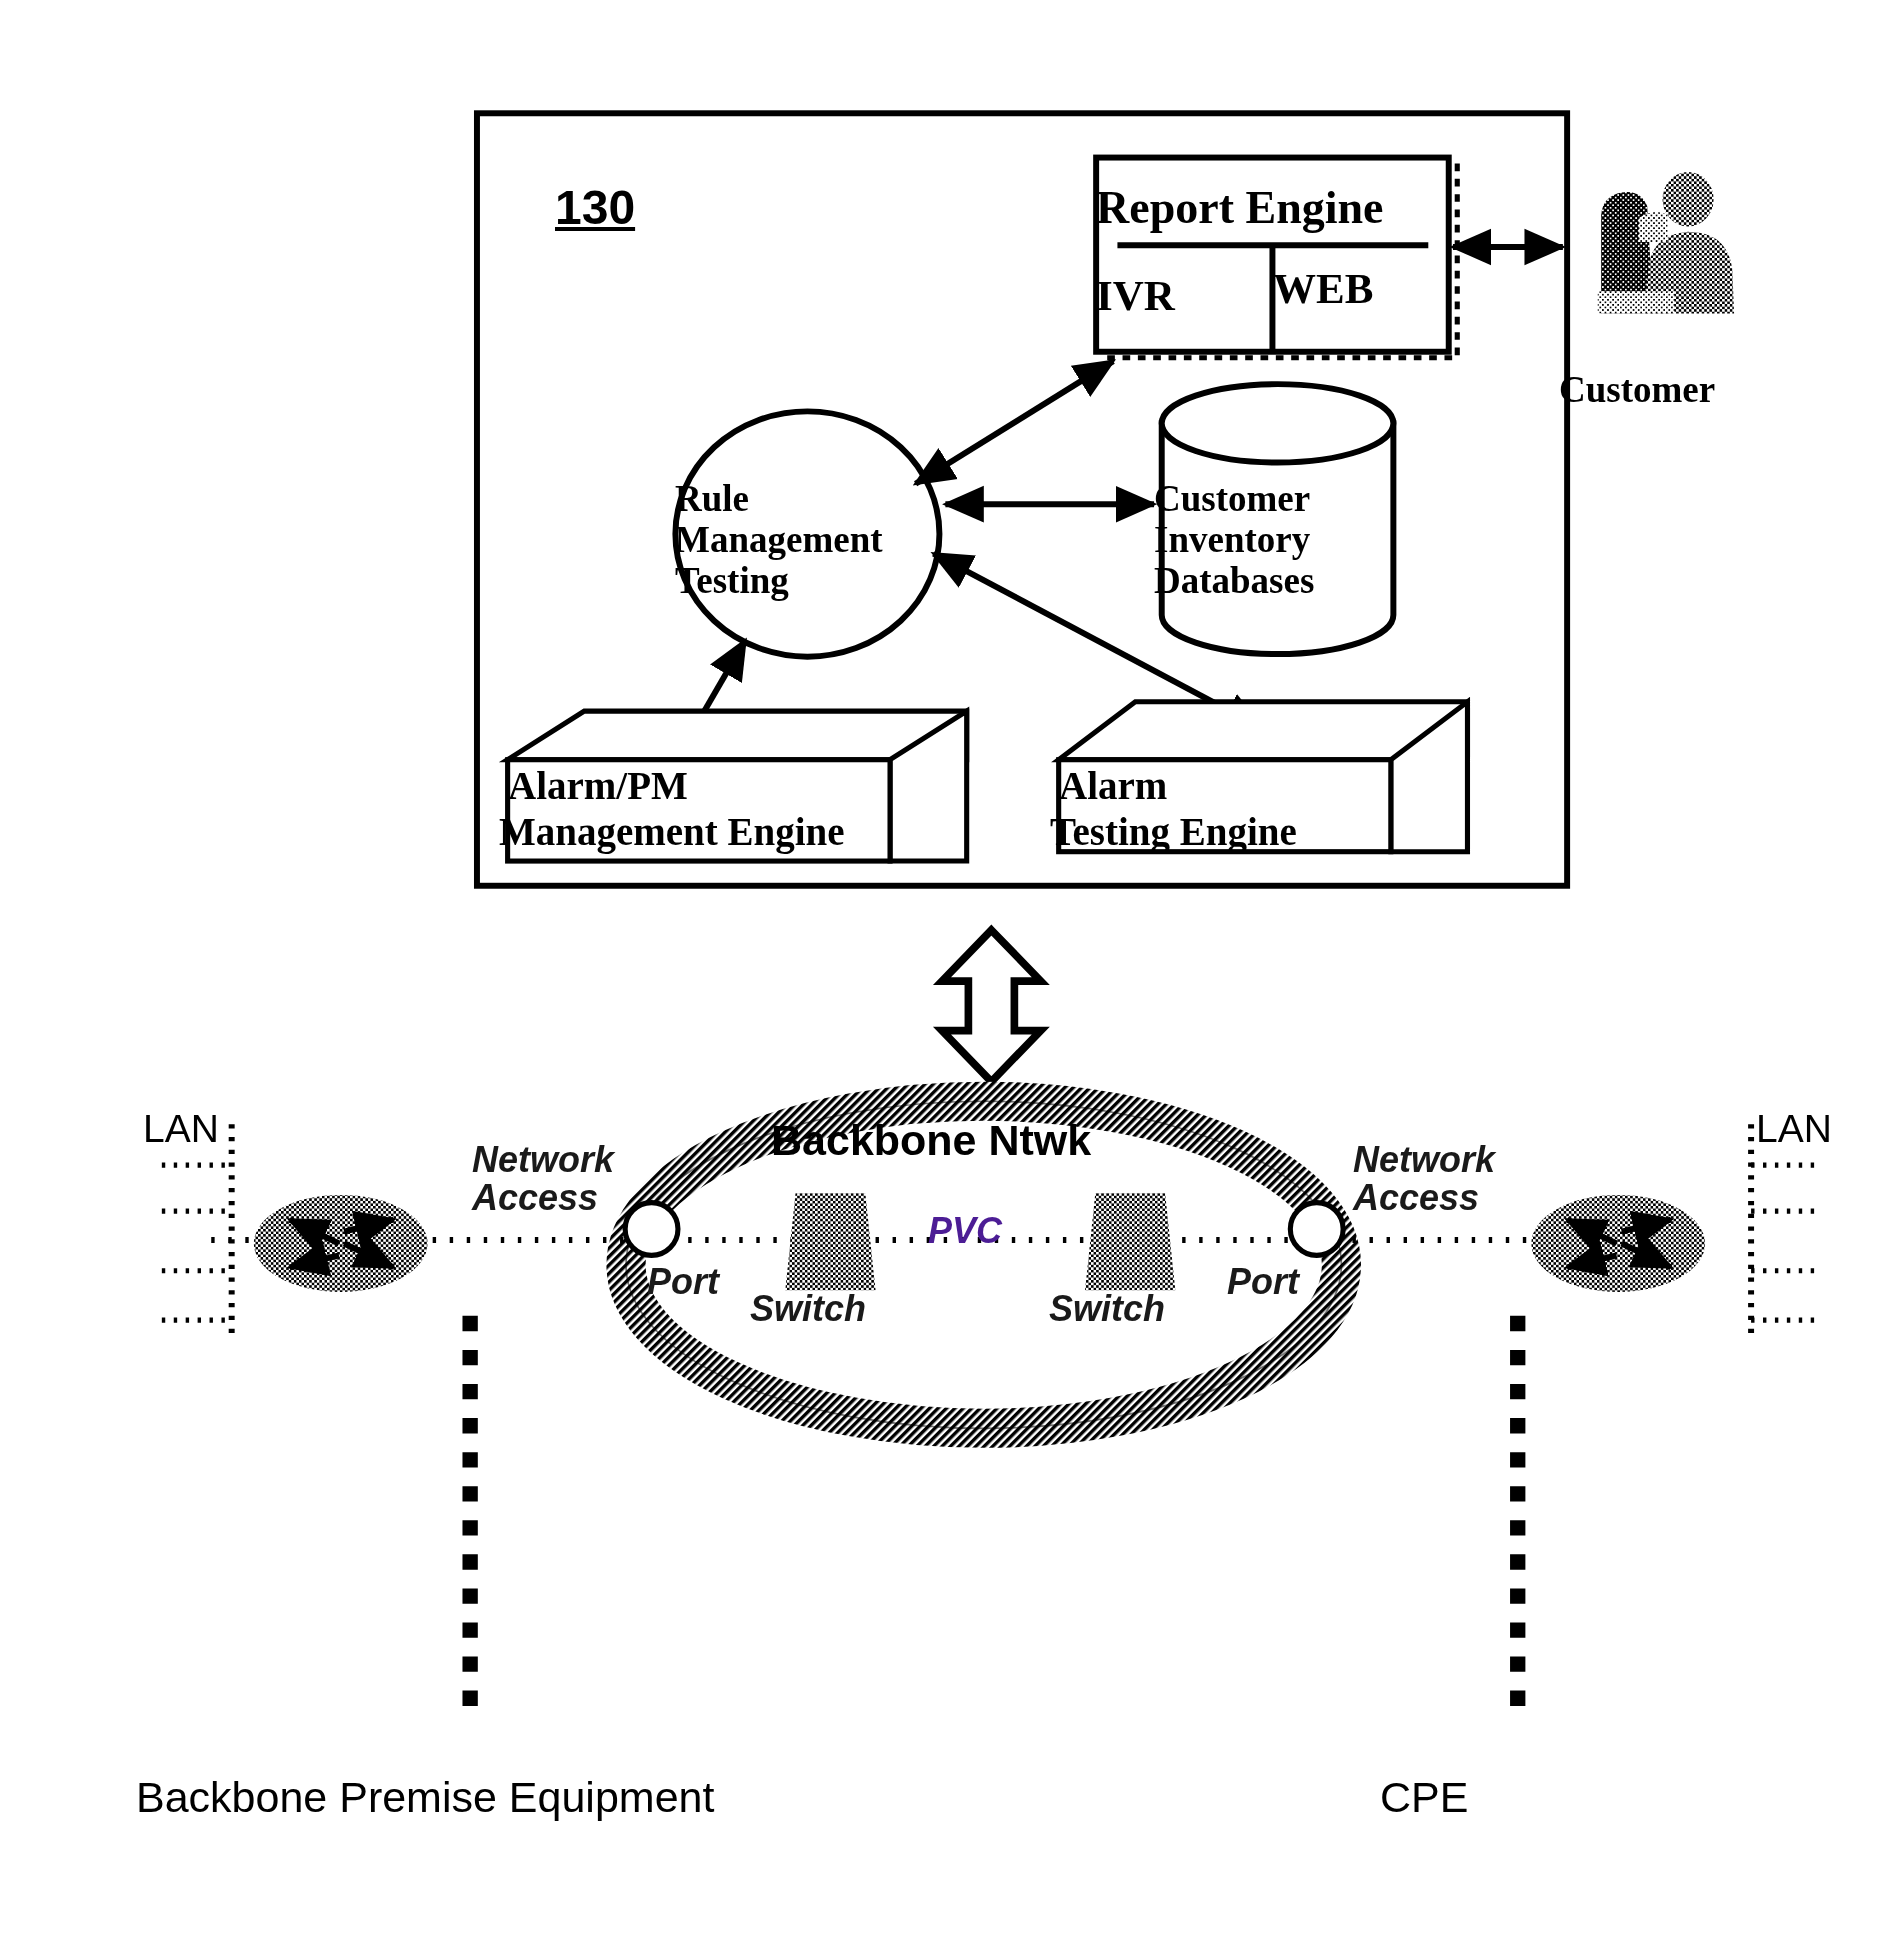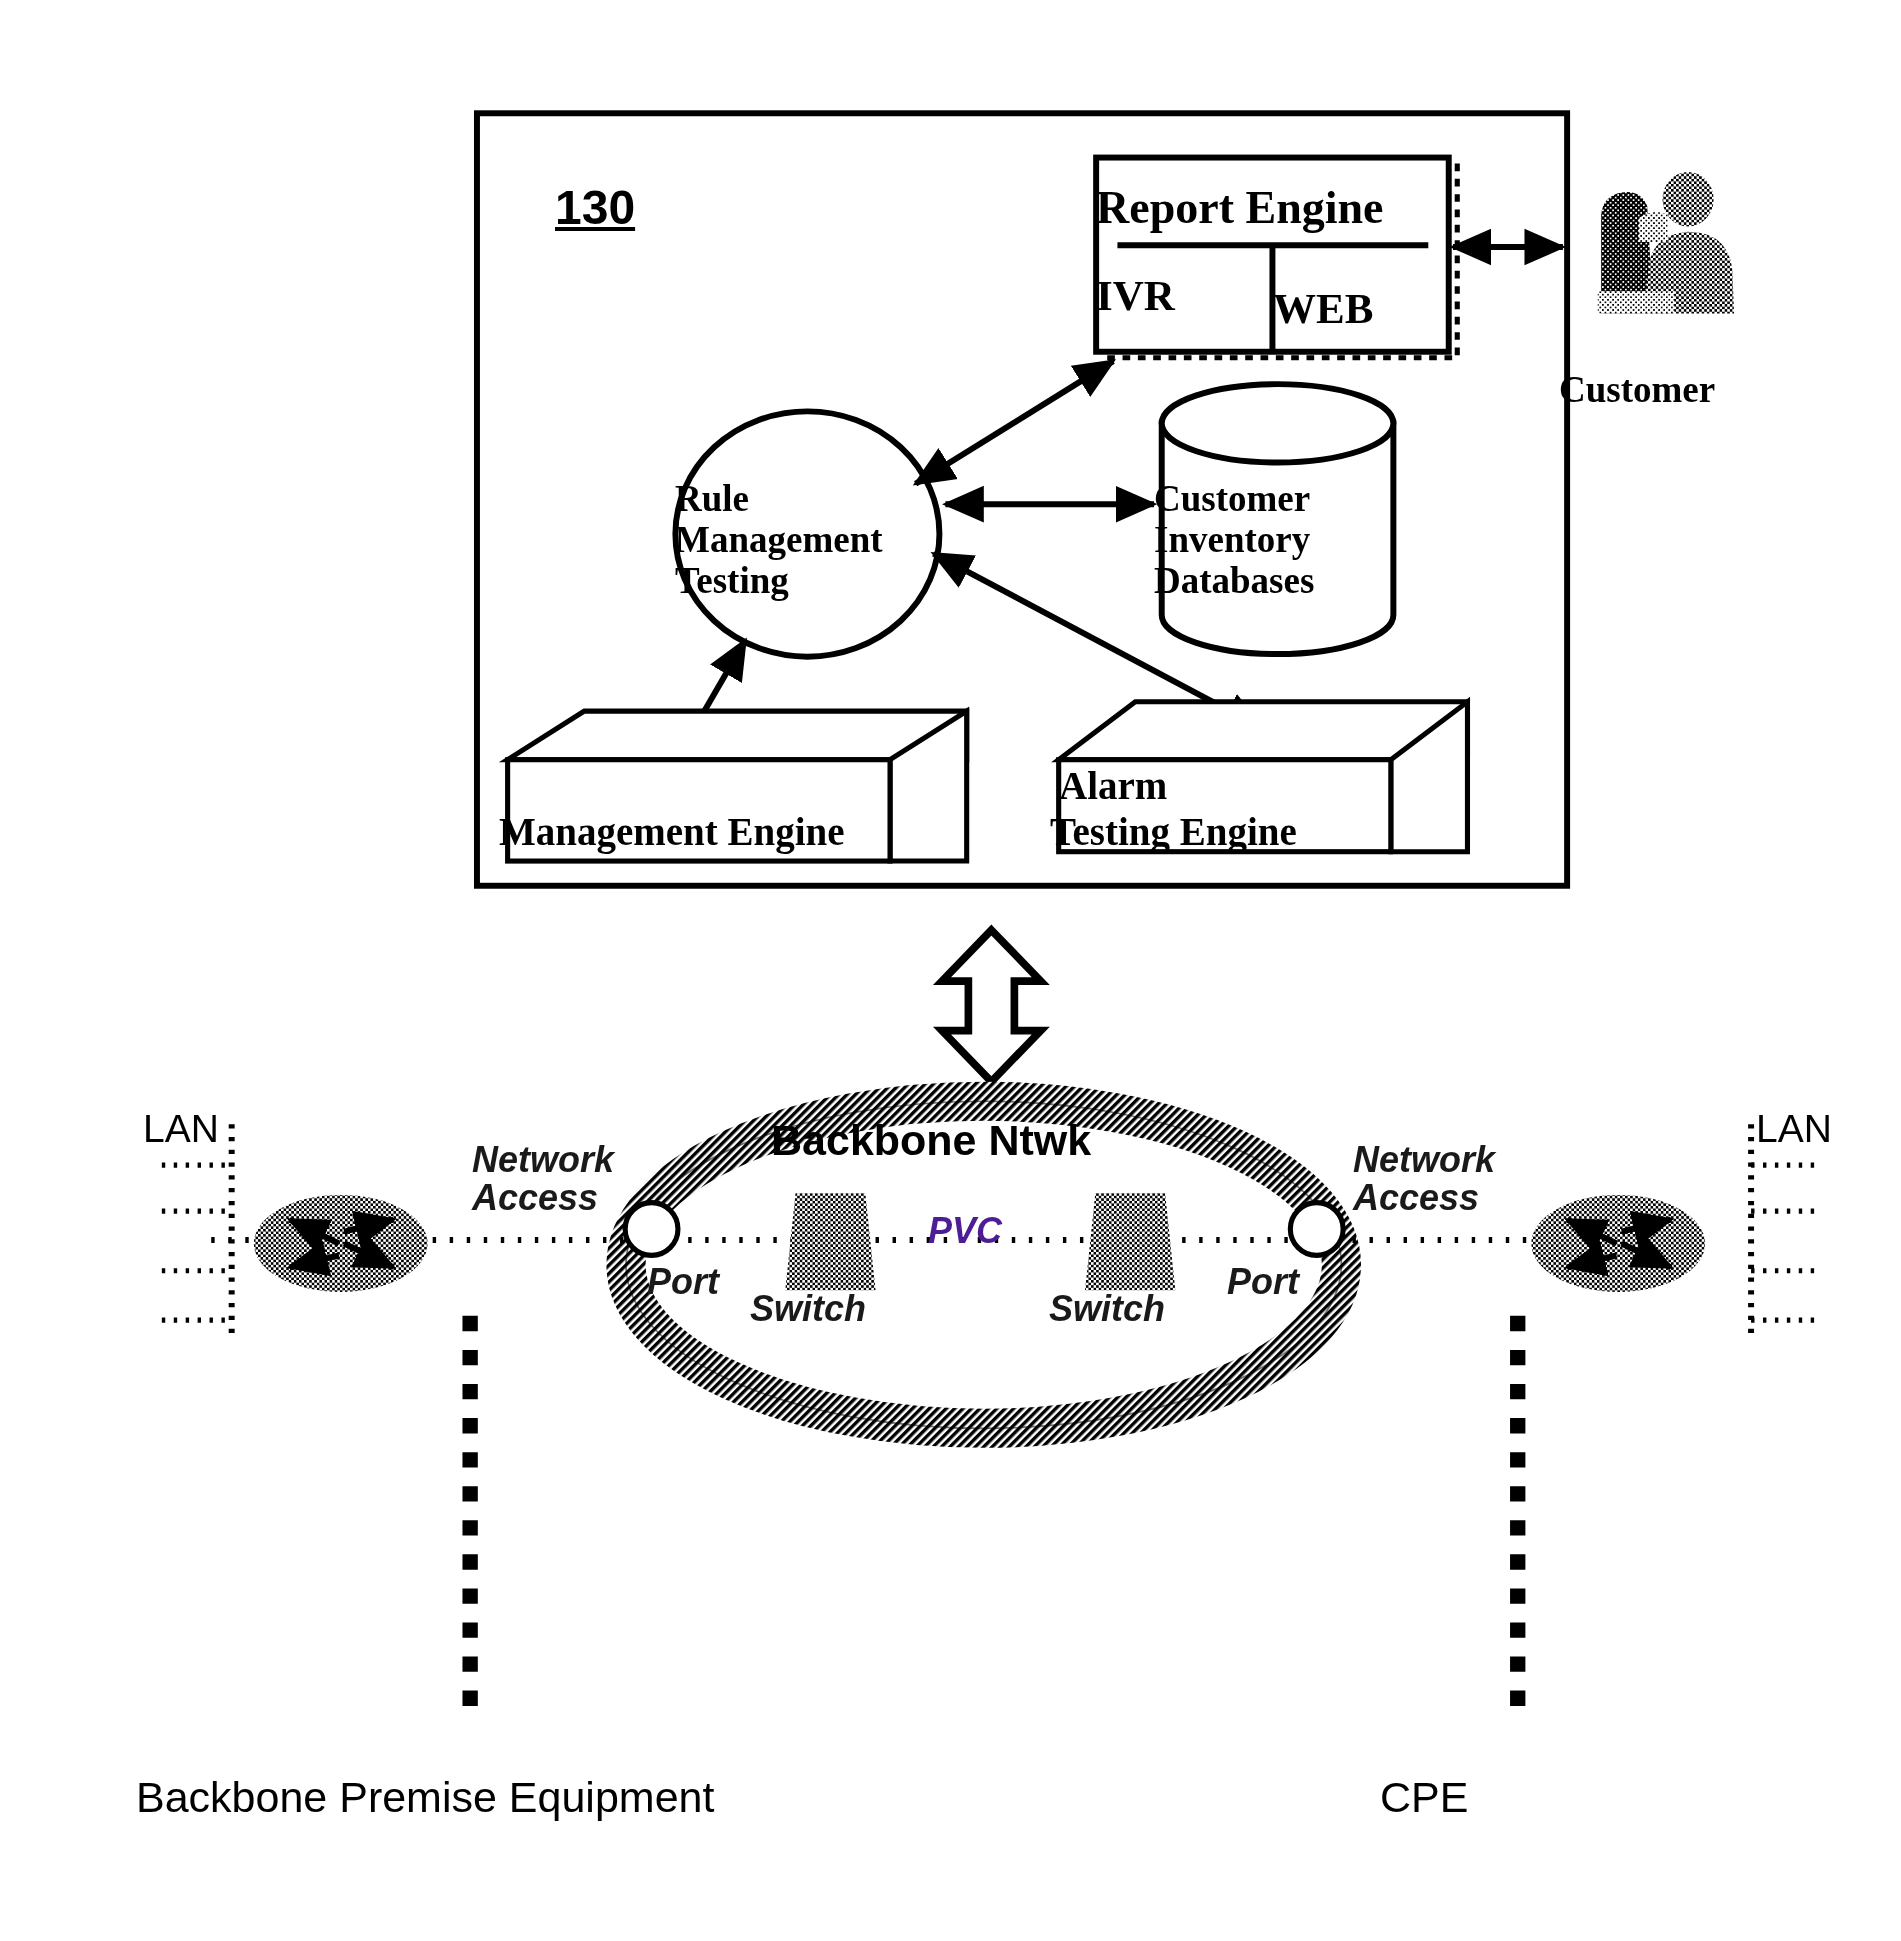--- a/index.html
+++ b/index.html
@@ -191,30 +191,31 @@
     </g>
     <g>
       <line x1="1782" y1="1545" x2="1782" y2="2020" stroke="#000" stroke-width="18" stroke-dasharray="18 22" stroke-linecap="butt"></line>
     </g>
   </svg>
 
   <div class="lbl sansBold underline" style="left:555px;top:152px;font-size:48px;margin-top:28px;">130</div>
 
   <div class="lbl serifBold ctr nowrap" style="left:1096px;top:181px;width:353px;font-size:46px;">Report Engine</div>
   <div class="lbl serifBold ctr nowrap" style="left:1096px;top:271px;width:176px;font-size:43px;">IVR</div>
-  <div class="lbl serifBold ctr nowrap" style="left:1273px;top:284px;width:176px;font-size:43px;">WEB</div>
+  <div class="lbl serifBold ctr nowrap" style="left:1273px;top:264px;width:176px;font-size:43px;">WEB</div>
 
   <div class="lbl serifBold ctr nowrap" style="left:675px;top:477px;width:264px;font-size:37px;line-height:43px;">Rule</div>
   <div class="lbl serifBold ctr nowrap" style="left:675px;top:518px;width:264px;font-size:37px;line-height:43px;">Management</div>
   <div class="lbl serifBold ctr nowrap" style="left:675px;top:559px;width:264px;font-size:37px;line-height:43px;">Testing</div>
 
   <div class="lbl serifBold ctr nowrap" style="left:1154px;top:477px;width:247px;font-size:37px;">Customer</div>
   <div class="lbl serifBold ctr nowrap" style="left:1154px;top:518px;width:247px;font-size:37px;">Inventory</div>
   <div class="lbl serifBold ctr nowrap" style="left:1154px;top:559px;width:247px;font-size:37px;">Databases</div>
 
+  <div class="lbl serifBold ctr nowrap" style="left:508px;top:763px;width:382px;font-size:39px;">Alarm/PM</div>
   <div class="lbl serifBold ctr nowrap" style="left:499px;top:809px;width:399px;font-size:39px;">Management Engine</div>
 
   <div class="lbl serifBold ctr nowrap" style="left:1059px;top:763px;width:332px;font-size:39px;">Alarm</div>
   <div class="lbl serifBold ctr nowrap" style="left:1050px;top:809px;width:349px;font-size:39px;">Testing Engine</div>
 
   <div class="lbl serifBold ctr nowrap" style="left:1559px;top:368px;width:213px;font-size:37px;">Customer</div>
 
   <div class="lbl sansBold ctr nowrap" style="left:771px;top:1116px;width:426px;font-size:43px;">Backbone Ntwk</div>
 
   <div class="lbl sansItalBold ctr nowrap" style="left:928px;top:1210px;width:111px;font-size:36px;color:#4c1d95;">PVC</div>

